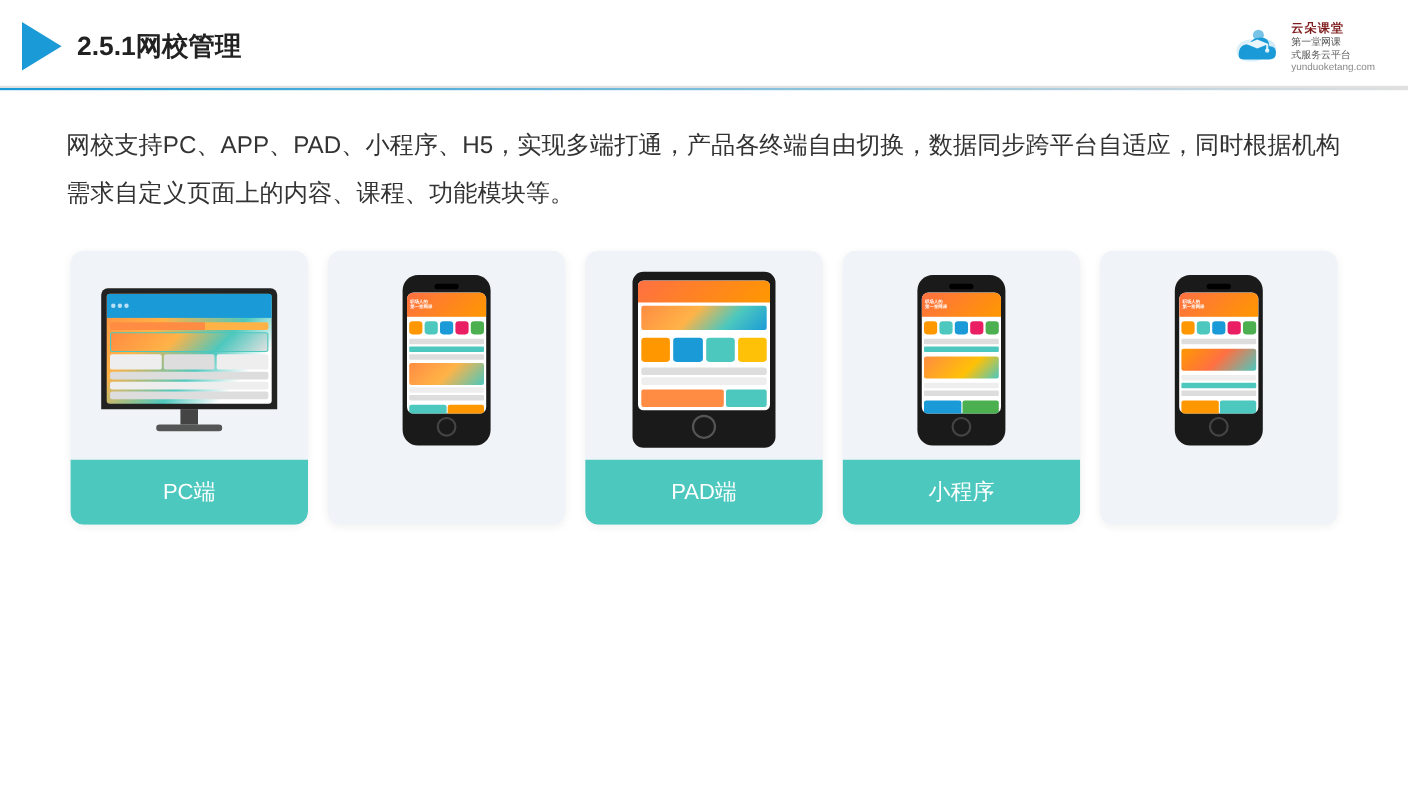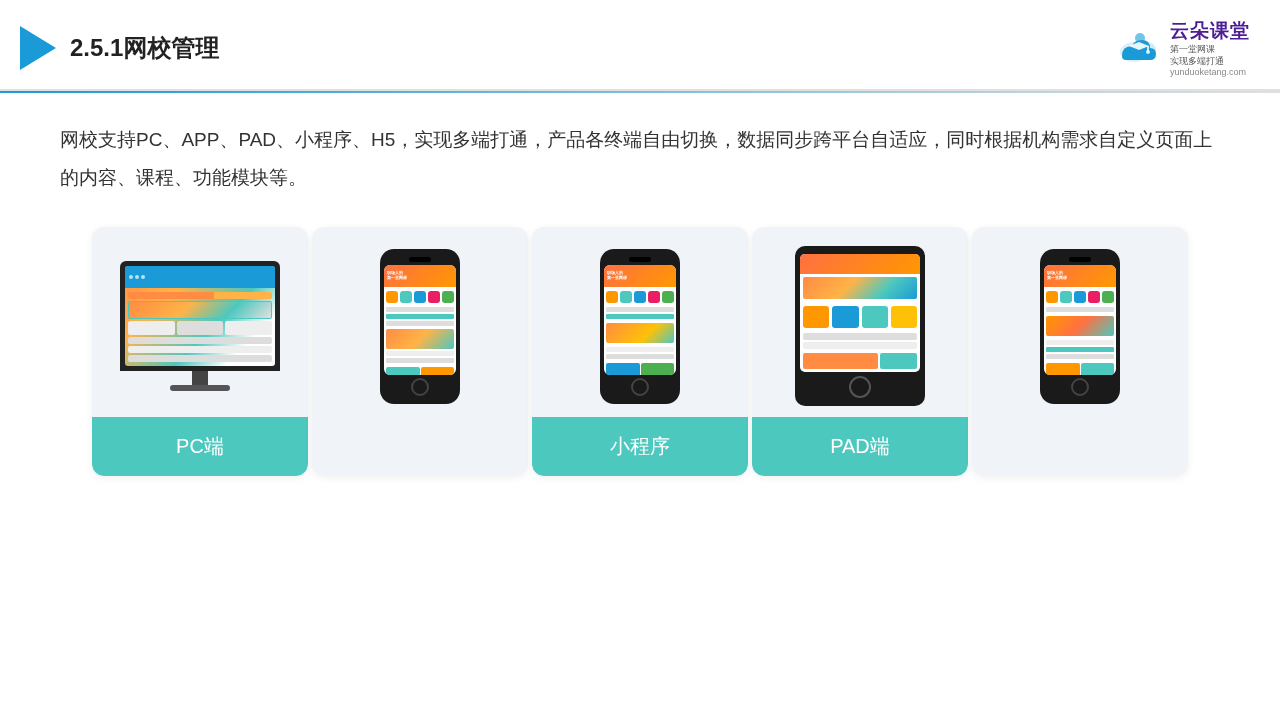--- a/index.html
+++ b/index.html
@@ -55,23 +55,23 @@
     .cloud-icon-wrap svg {
       width: 50px;
       height: 36px;
     }
     .brand-text-block {
       display: flex;
       flex-direction: column;
       align-items: flex-start;
     }
     .brand-name {
-      font-size: 19px;
+      font-size: 11px;
       font-weight: bold;
-      color: #4c1d95;
+      color: #7f1d1d;
       letter-spacing: 1px;
     }
     .brand-sub {
       font-size: 9px;
       color: #555;
       line-height: 1.3;
     }
     .brand-url {
       font-size: 9px;
       color: #888;
@@ -82,30 +82,30 @@
       height: 2px;
       background: linear-gradient(to right, #1a9bd7, #e0e0e0);
       margin: 0;
     }
 
     
     .main-content {
       padding: 28px 60px 20px 60px;
     }
     .description {
-      font-size: 19px;
+      font-size: 22px;
       color: #333;
       line-height: 2;
       margin-bottom: 30px;
     }
 
     
     .cards-row {
       display: flex;
-      gap: 4px;
+      gap: 18px;
       justify-content: center;
       margin-top: 10px;
     }
     .card {
       background: #f0f4f8;
       border-radius: 12px;
       width: 216px;
       display: flex;
       flex-direction: column;
       align-items: center;
@@ -341,21 +341,21 @@
           <circle cx="26" cy="8" r="5" fill="#1a9bd7" opacity="0.6"></circle>
 
           <polygon points="25,12 35,16 25,20 15,16" fill="#fff" opacity="0.9"></polygon>
           <rect x="33" y="16" width="2" height="6" fill="#fff" opacity="0.8"></rect>
           <circle cx="34" cy="22" r="2" fill="#fff" opacity="0.8"></circle>
         </svg>
       </div>
       <div class="brand-text-block">
         <span class="brand-name">云朵课堂</span>
         <span class="brand-sub">第一堂网课</span>
-        <span class="brand-sub">实现多端打通</span>
+        <span class="brand-sub">式服务云平台</span>
         <span class="brand-url">yunduoketang.com</span>
       </div>
     </div>
   </div>
 </div>
 <div class="top-divider"></div>
 
 <div class="main-content">
   <p class="description">网校支持PC、APP、PAD、小程序、H5，实现多端打通，产品各终端自由切换，数据同步跨平台自适应，同时根据机构需求自定义页面上的内容、课程、功能模块等。</p>
 
@@ -422,53 +422,20 @@
               </div>
             </div>
           </div>
           <div class="phone-home-btn"></div>
         </div>
       </div>
     </div>
 
     <div class="card">
       <div class="card-image-area">
-        <div class="phone-device">
-          <div class="phone-notch"></div>
-          <div class="phone-screen">
-            <div class="phone-screen-header">
-              <div class="phone-screen-header-text">职场人的<br>第一堂网课</div>
-            </div>
-            <div class="phone-screen-body">
-              <div class="phone-icons-row">
-                <div class="phone-icon-dot orange"></div>
-                <div class="phone-icon-dot teal"></div>
-                <div class="phone-icon-dot blue"></div>
-                <div class="phone-icon-dot pink"></div>
-                <div class="phone-icon-dot green"></div>
-              </div>
-              <div class="phone-row" style="background:#ddd; margin-top:2px;"></div>
-              <div class="phone-row" style="background:#4dc8be;"></div>
-              <div style="height:20px;background:linear-gradient(135deg,#ff8c42 0%,#ffc107 60%,#4dc8be 100%);border-radius:2px;margin-top:2px;"></div>
-              <div class="phone-row" style="background:#eee;margin-top:2px;"></div>
-              <div class="phone-row" style="background:#ddd;"></div>
-              <div style="display:flex;gap:1px;margin-top:2px;">
-                <div style="flex:1;height:14px;background:#1a9bd7;border-radius:2px;"></div>
-                <div style="flex:1;height:14px;background:#4caf50;border-radius:2px;"></div>
-              </div>
-            </div>
-          </div>
-          <div class="phone-home-btn"></div>
-        </div>
-      </div>
-      <div class="card-label">小程序</div>
-    </div>
-
-    <div class="card">
-      <div class="card-image-area">
         <div class="tablet-device">
           <div class="tablet-screen">
             <div class="tablet-screen-header"></div>
             <div class="tablet-screen-body">
               <div style="height:22px;background:linear-gradient(135deg,#ff8c42 0%,#ffb347 40%,#4dc8be 70%,#1a9bd7 100%);border-radius:2px;margin-bottom:2px;"></div>
               <div class="tablet-icons-row">
                 <div class="tablet-icon orange"></div>
                 <div class="tablet-icon blue"></div>
                 <div class="tablet-icon"></div>
                 <div class="tablet-icon yellow"></div>
@@ -497,20 +464,53 @@
             </div>
             <div class="phone-screen-body">
               <div class="phone-icons-row">
                 <div class="phone-icon-dot orange"></div>
                 <div class="phone-icon-dot teal"></div>
                 <div class="phone-icon-dot blue"></div>
                 <div class="phone-icon-dot pink"></div>
                 <div class="phone-icon-dot green"></div>
               </div>
               <div class="phone-row" style="background:#ddd; margin-top:2px;"></div>
+              <div class="phone-row" style="background:#4dc8be;"></div>
+              <div style="height:20px;background:linear-gradient(135deg,#ff8c42 0%,#ffc107 60%,#4dc8be 100%);border-radius:2px;margin-top:2px;"></div>
+              <div class="phone-row" style="background:#eee;margin-top:2px;"></div>
+              <div class="phone-row" style="background:#ddd;"></div>
+              <div style="display:flex;gap:1px;margin-top:2px;">
+                <div style="flex:1;height:14px;background:#1a9bd7;border-radius:2px;"></div>
+                <div style="flex:1;height:14px;background:#4caf50;border-radius:2px;"></div>
+              </div>
+            </div>
+          </div>
+          <div class="phone-home-btn"></div>
+        </div>
+      </div>
+      <div class="card-label">小程序</div>
+    </div>
+
+    <div class="card">
+      <div class="card-image-area">
+        <div class="phone-device">
+          <div class="phone-notch"></div>
+          <div class="phone-screen">
+            <div class="phone-screen-header">
+              <div class="phone-screen-header-text">职场人的<br>第一堂网课</div>
+            </div>
+            <div class="phone-screen-body">
+              <div class="phone-icons-row">
+                <div class="phone-icon-dot orange"></div>
+                <div class="phone-icon-dot teal"></div>
+                <div class="phone-icon-dot blue"></div>
+                <div class="phone-icon-dot pink"></div>
+                <div class="phone-icon-dot green"></div>
+              </div>
+              <div class="phone-row" style="background:#ddd; margin-top:2px;"></div>
               <div style="height:20px;background:linear-gradient(135deg,#ff9800 0%,#ff7043 50%,#4dc8be 100%);border-radius:2px;margin-top:2px;"></div>
               <div class="phone-row" style="background:#eee;margin-top:2px;"></div>
               <div class="phone-row" style="background:#4dc8be;"></div>
               <div class="phone-row" style="background:#ddd;"></div>
               <div style="display:flex;gap:1px;margin-top:2px;">
                 <div style="flex:1;height:14px;background:#ff9800;border-radius:2px;"></div>
                 <div style="flex:1;height:14px;background:#4dc8be;border-radius:2px;"></div>
               </div>
             </div>
           </div>

